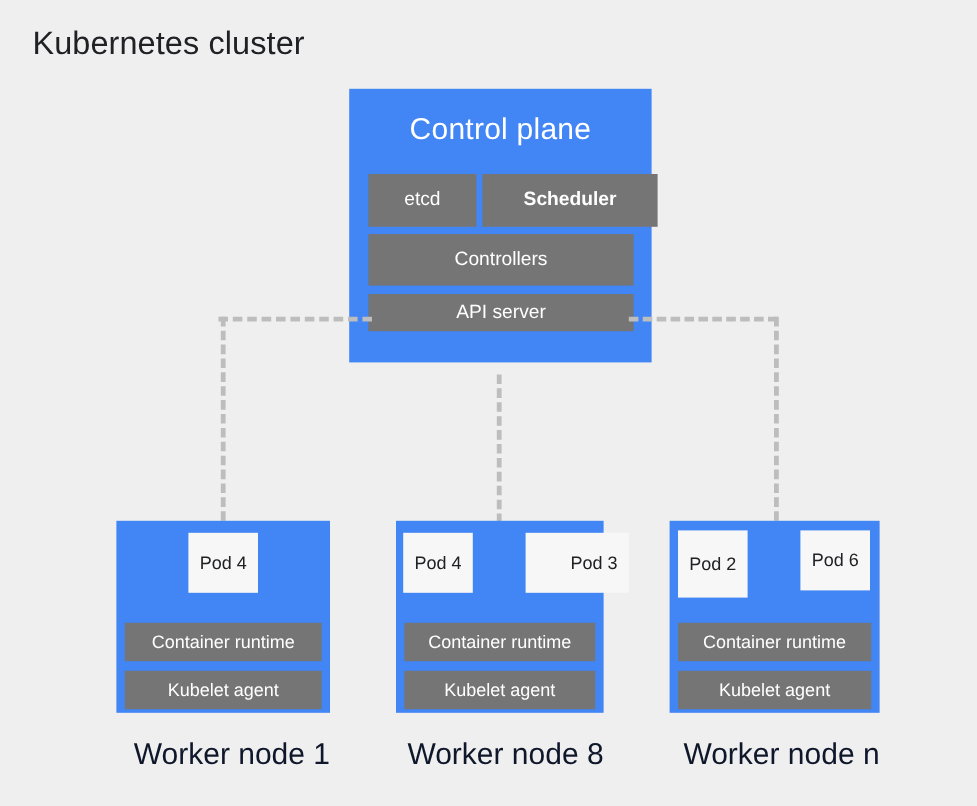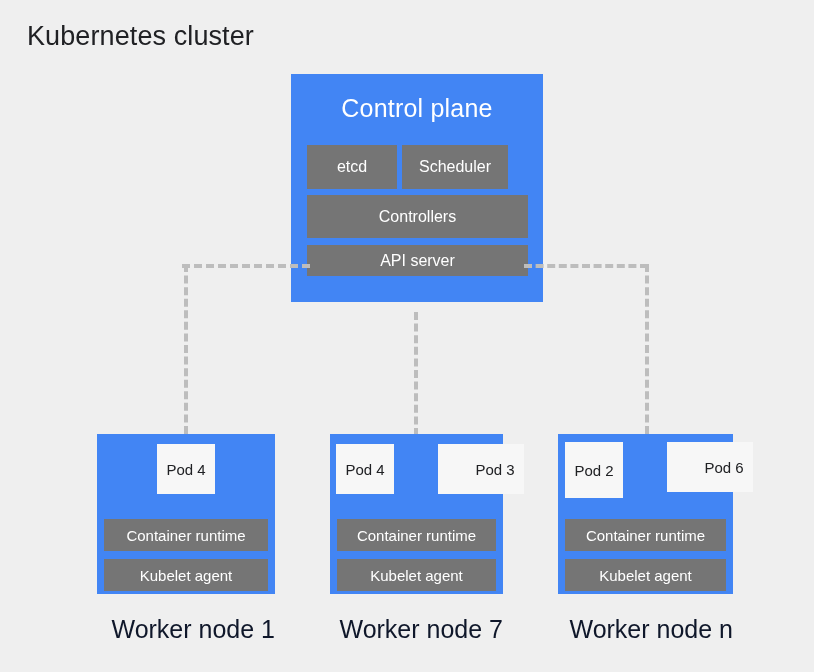--- a/index.html
+++ b/index.html
@@ -69,21 +69,21 @@
     position: absolute;
     left: 0;
     top: 20px;
     width: 252px;
     text-align: center;
     color: #FFFFFF;
     font-size: 25px;
     letter-spacing: 0.2px;
   }
   #cp-etcd      { left: 307px; top: 145px; width: 90px;  height: 44px; font-size: 16px; }
-  #cp-scheduler { left: 402px; top: 145px; width: 106px; height: 44px; font-size: 16px; }
+  #cp-scheduler { left: 402px; top: 145px; width: 146px; height: 44px; font-size: 16px; font-weight: bold; }
   #cp-controllers { left: 307px; top: 195px; width: 221px; height: 43px; font-size: 16px; }
   #cp-apiserver   { left: 307px; top: 245px; width: 221px; height: 31px; font-size: 16px; }
 
   
   .dash-h {
     position: absolute;
     height: 0;
     border-top: 4px dashed #BDBDBD;
   }
   .dash-v {
@@ -124,21 +124,21 @@
   #n1-kubelet { left: 104px; top: 559px; width: 164px; height: 32px; font-size: 15px; }
 
   
   #n2-pod1    { left: 336px; top: 444px; width: 58px;  height: 50px; font-size: 15px; }
   #n2-pod3    { left: 438px; top: 444px; width: 58px;  height: 50px; font-size: 15px; padding-left: 28px; }
   #n2-runtime { left: 337px; top: 519px; width: 159px; height: 32px; font-size: 15px; }
   #n2-kubelet { left: 337px; top: 559px; width: 159px; height: 32px; font-size: 15px; }
 
   
   #nn-pod2    { left: 565px; top: 442px; width: 58px;  height: 56px; font-size: 15px; }
-  #nn-pod6    { left: 667px; top: 442px; width: 58px;  height: 50px; font-size: 15px; padding-left: 28px; }
+  #nn-pod6    { left: 667px; top: 442px; width: 58px;  height: 50px; font-size: 15px; }
   #nn-runtime { left: 565px; top: 519px; width: 161px; height: 32px; font-size: 15px; }
   #nn-kubelet { left: 565px; top: 559px; width: 161px; height: 32px; font-size: 15px; }
 </style>
 </head>
 <body>
 
 <div id="diagram">
 
   <div class="page-title">Kubernetes cluster</div>
 
@@ -164,21 +164,21 @@
   <div id="n1-pod4" class="pod-box">Pod 4</div>
   <div id="n1-runtime" class="gray-box">Container runtime</div>
   <div id="n1-kubelet" class="gray-box">Kubelet agent</div>
   <div id="label-1" class="node-label">Worker node 1</div>
 
   <div id="node-2" class="blue-box node-box"></div>
   <div id="n2-pod1" class="pod-box">Pod 4</div>
   <div id="n2-pod3" class="pod-box">Pod 3</div>
   <div id="n2-runtime" class="gray-box">Container runtime</div>
   <div id="n2-kubelet" class="gray-box">Kubelet agent</div>
-  <div id="label-2" class="node-label">Worker node 7</div>
+  <div id="label-2" class="node-label">Worker node 8</div>
 
   <div id="node-n" class="blue-box node-box"></div>
   <div id="nn-pod2" class="pod-box">Pod 2</div>
   <div id="nn-pod6" class="pod-box">Pod 6</div>
   <div id="nn-runtime" class="gray-box">Container runtime</div>
   <div id="nn-kubelet" class="gray-box">Kubelet agent</div>
   <div id="label-n" class="node-label">Worker node n</div>
 
 </div>
 

